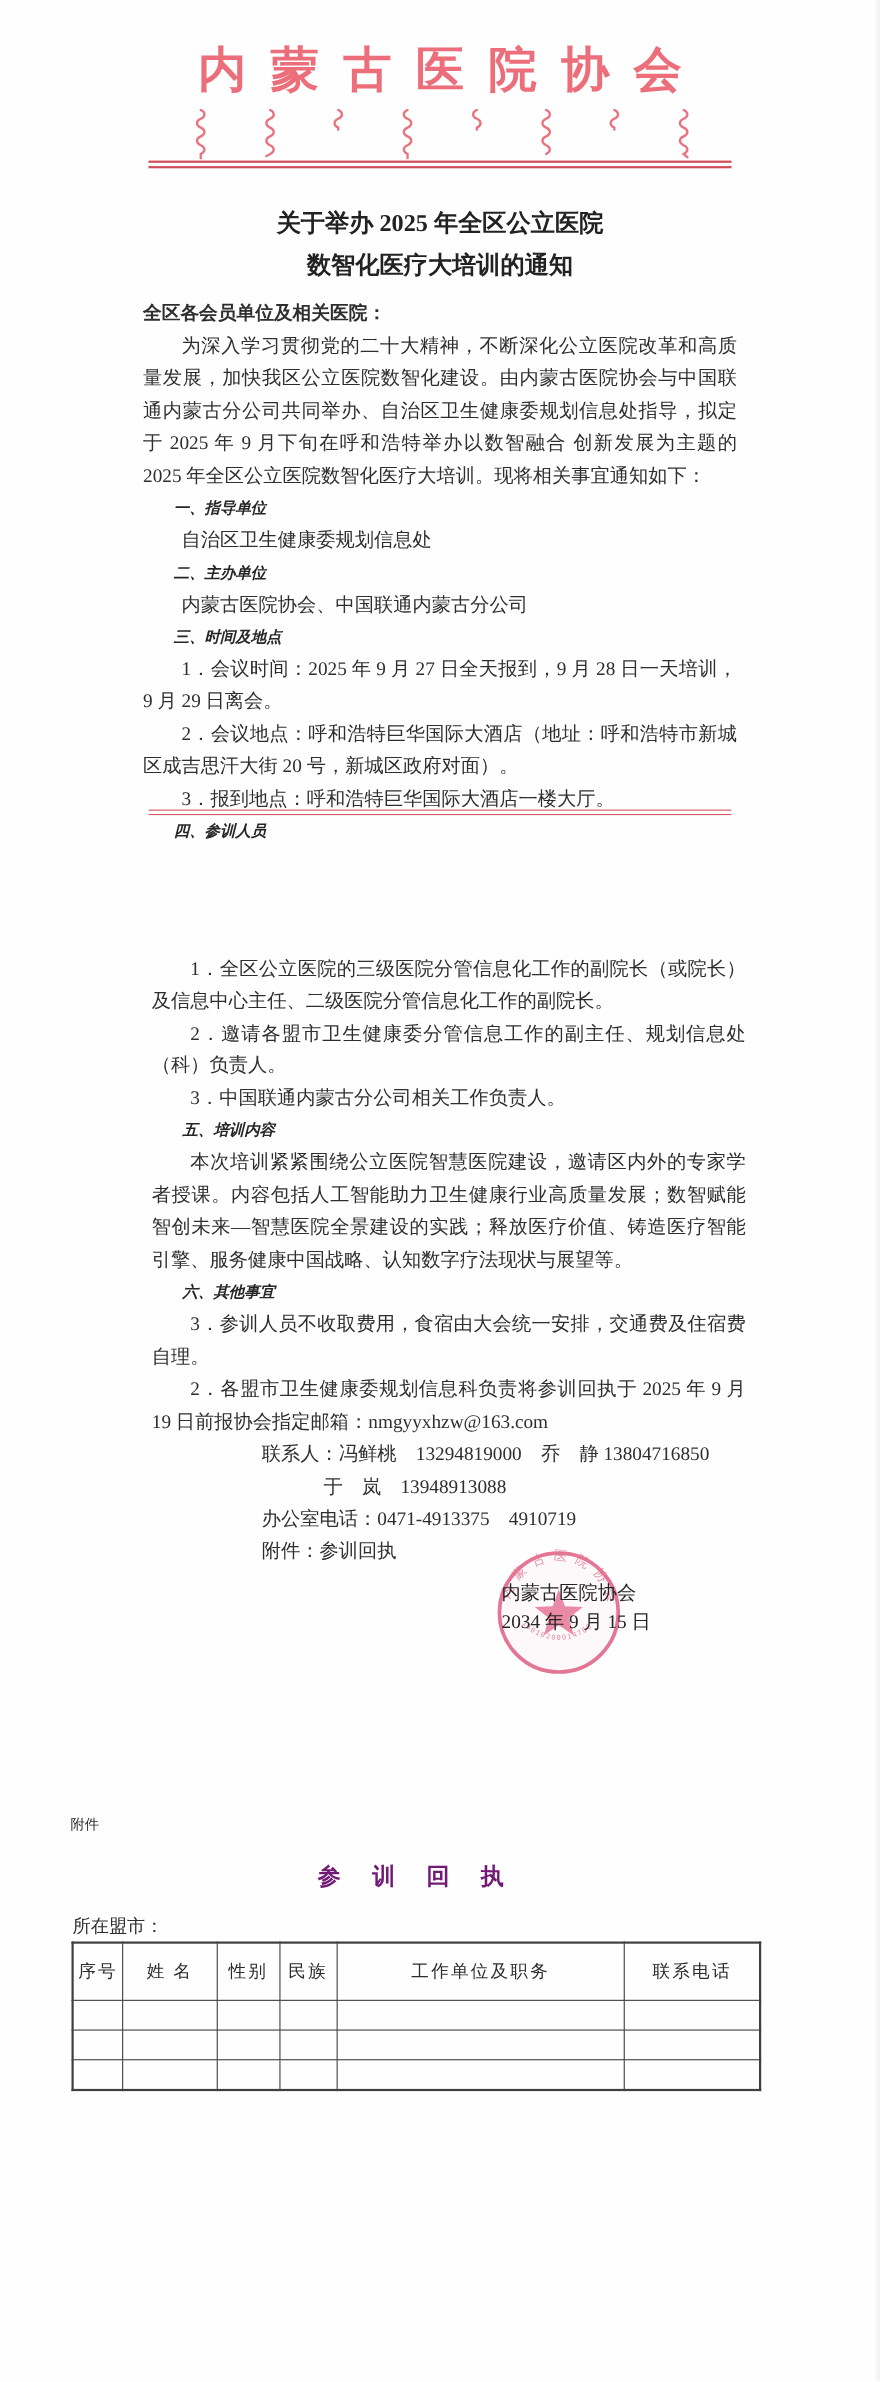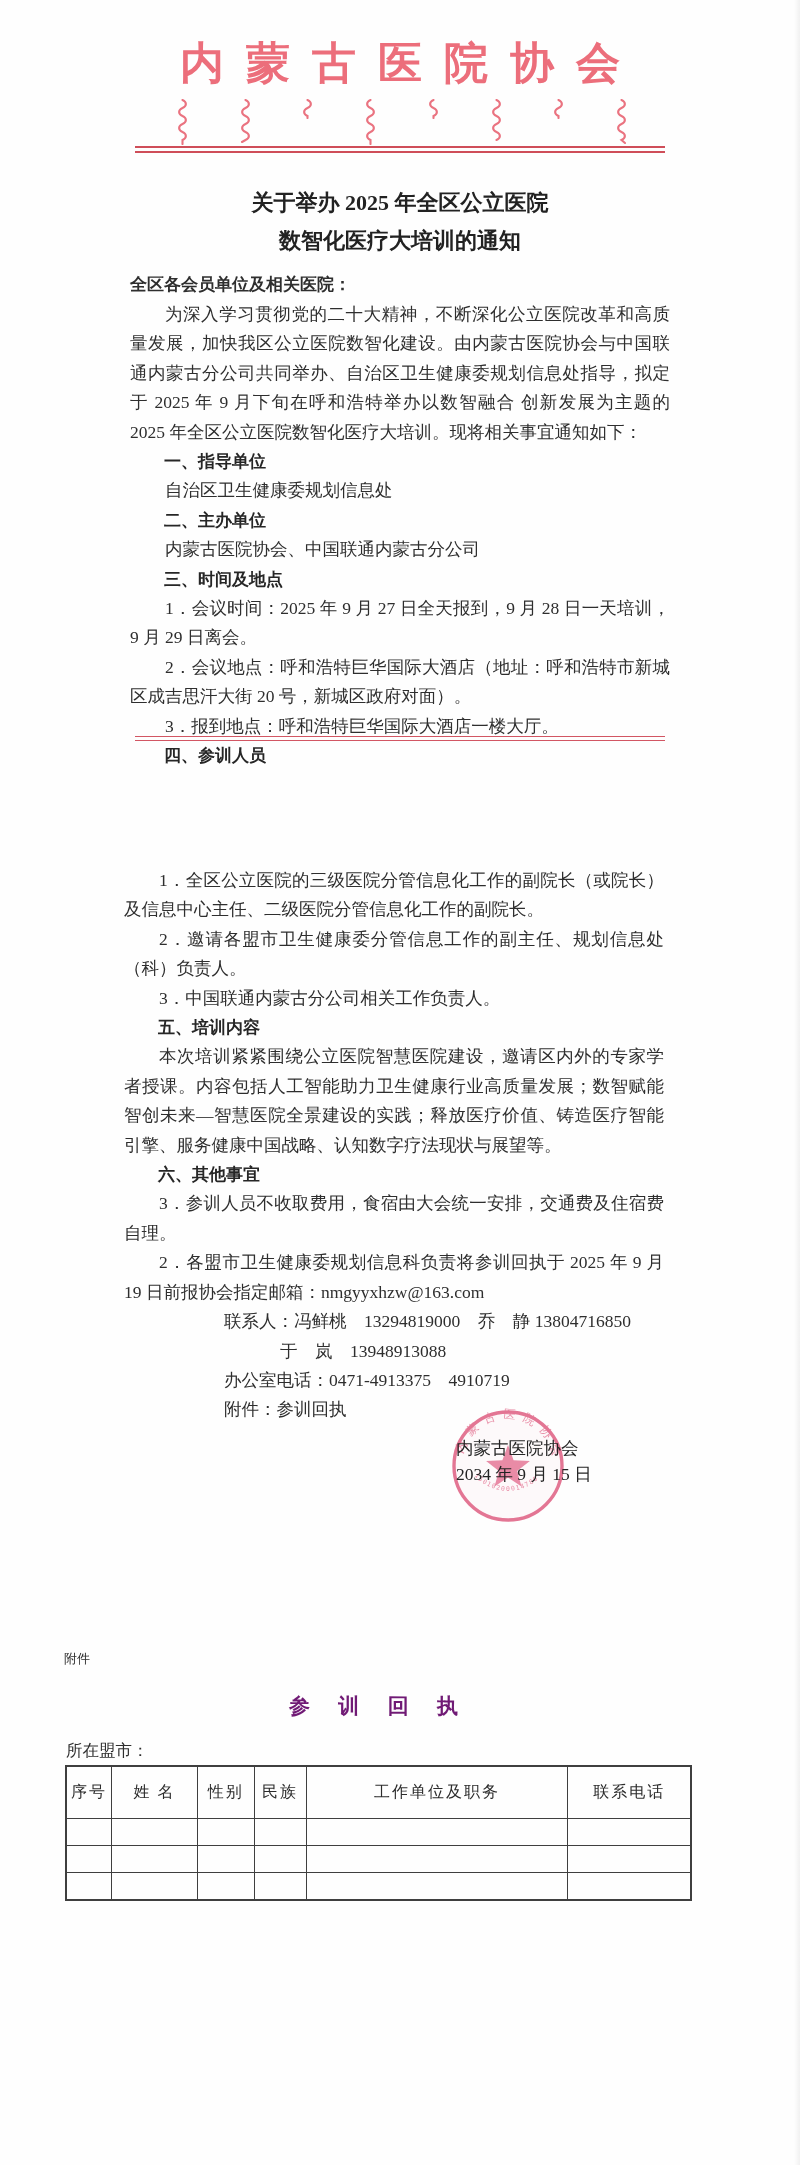--- a/index.html
+++ b/index.html
@@ -26,37 +26,37 @@
     position:absolute;top:146px;left:135px;width:530px;height:3px;
     border-top:2.5px solid #cf4e59;border-bottom:2.5px solid #cf4e59;
   }
   .rule-sep{
     position:absolute;top:736px;left:135px;width:530px;height:3px;
     border-top:1.6px solid #d25663;border-bottom:1.6px solid #d25663;
   }
 
   
   .body1{position:absolute;top:184px;left:130px;width:540px;}
-  .body2{position:absolute;top:866px;left:124px;width:540px;}
+  .body2{position:absolute;top:866px;left:138px;width:540px;}
   .body1,.body2{font-size:17.5px;line-height:29.4px;text-align:justify;}
   .doc-title{
     text-align:center;font-size:22px;font-weight:bold;line-height:38px;
     color:#222;margin:0 0 9px 0;text-indent:0;
   }
   .doc-title div{text-indent:0;}
   p{margin:0;text-indent:2em;}
   .salutation{
     text-indent:0;font-weight:bold;
     font-family:"Liberation Sans","DejaVu Sans",sans-serif;
     font-size:17px;line-height:31px;
   }
   .sec-heading{
     margin:0;text-indent:2em;font-weight:bold;
     font-family:"Liberation Sans","DejaVu Sans",sans-serif;
-    font-size:17px;line-height:29.4px;color:#262626;
+    font-size:14px;line-height:29.4px;color:#262626;font-style:italic;
   }
   .contacts p{text-indent:0;white-space:pre-wrap;}
   .contact-l1,.contact-l3,.contact-l4{margin-left:100px;}
   .contact-l2{margin-left:156px;}
 
   
   .closing{
     position:absolute;left:456px;top:1436px;
     font-size:17.5px;line-height:25.5px;color:#242424;white-space:nowrap;
   }

